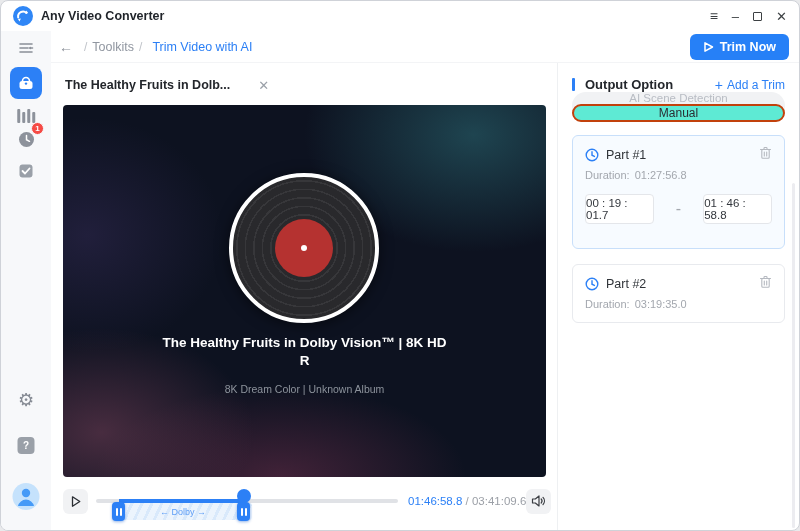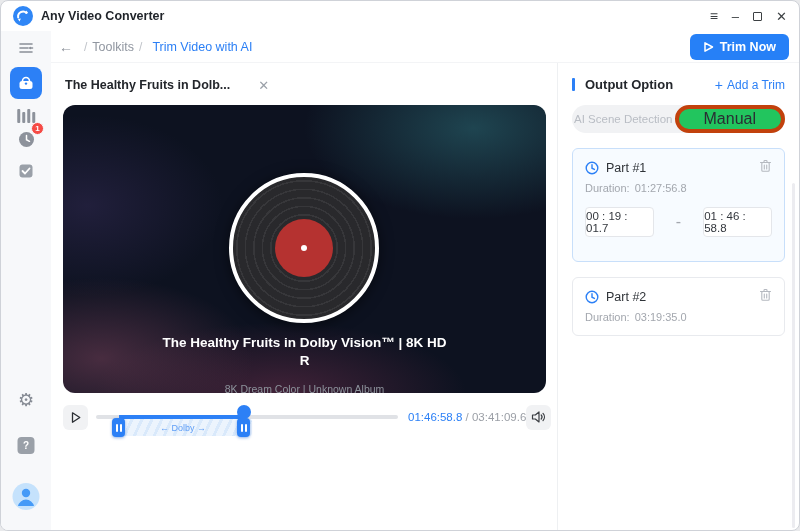--- a/index.html
+++ b/index.html
@@ -44,21 +44,21 @@
               padding:0 13px; display:flex; align-items:center; gap:6px; font-size:12.5px; font-weight:bold; border:none; }
 
   .content { flex:1; display:flex; }
 
   
   .left-pane { width:506px; padding:12px 0 0 12px; flex:0 0 auto; }
   .video-title-row { display:flex; align-items:center; padding-left:2px; height:20px; }
   .video-title { font-weight:bold; font-size:12.5px; color:#23262b; }
   .close-x { color:#9aa0a8; font-size:13px; margin-left:28px; }
 
-  .video { width:483px; height:288px; margin-top:10px; border-radius:12px; position:relative; overflow:hidden;
+  .video { width:483px; height:372px; margin-top:10px; border-radius:4px; position:relative; overflow:hidden;
     background:
       radial-gradient(50% 45% at 85% 8%, rgba(45,110,120,.55), rgba(0,0,0,0) 70%),
       radial-gradient(45% 40% at 8% 88%, rgba(130,70,95,.50), rgba(0,0,0,0) 70%),
       radial-gradient(55% 35% at 45% 100%, rgba(150,60,95,.38), rgba(0,0,0,0) 70%),
       radial-gradient(40% 45% at 5% 35%, rgba(70,55,110,.35), rgba(0,0,0,0) 70%),
       #0d1220; }
   .vinyl { position:absolute; left:166px; top:68px; width:150px; height:150px; border-radius:50%;
            border:4px solid #fff; box-shadow:0 2px 14px rgba(0,0,0,.55);
            background:repeating-radial-gradient(circle at center, #29292c 0 7px, #37373a 7px 8.5px);
            display:flex; align-items:center; justify-content:center; }
@@ -88,24 +88,24 @@
   .times { margin-left:10px; font-size:11.5px; color:#9b9fa6; white-space:nowrap; }
   .cur { color:#2c80f6; }
 
   
   .right-pane { flex:1; border-left:1px solid #eef0f2; padding:14px 14px 0 14px; position:relative; }
   .panel-header { display:flex; align-items:center; }
   .accent-bar { width:3px; height:13px; background:#2c80f6; border-radius:1px; }
   .ph-title { font-weight:bold; font-size:13px; margin-left:10px; color:#23262b; }
   .add-trim { margin-left:auto; color:#2c80f6; font-size:12px; display:flex; gap:4px; align-items:center; }
   .add-plus { font-size:14px; line-height:1; }
-  .tabs { margin-top:13px; height:28px; background:#f1f2f4; border-radius:15px; display:flex; }
+  .tabs { height:28px; background:#f1f2f4; border-radius:15px; display:flex;flex-direction:column; }
   .tab { flex:1; display:flex; align-items:center; justify-content:center; font-size:11.5px; color:#b9bdc4;
          border-radius:15px; }
-  .tab.active { background:#22c55e; border:4px solid #c2410c; color:#2a2d33; font-size:16px; }
+  .tab.active { background:#5eead4; border:2px solid #c2410c; color:#2a2d33; font-size:12px; }
   .part-card { margin-top:15px; border:1px solid #e8eaee; border-radius:6px; padding:10px 12px 12px; background:#fff; }
   .part-card.selected { border-color:#c8dffa; background:#f7fbff; padding-bottom:24px; }
   .part-head { display:flex; align-items:center; }
   .part-name { margin-left:7px; font-size:12.5px; color:#2f3338; }
   .trash { margin-left:auto; }
   .part-duration { margin-top:5px; font-size:11px; color:#a3a7ae; }
   .part-duration .dur-val { margin-left:5px; }
   .time-inputs { display:flex; align-items:center; margin-top:13px; gap:22px; }
   .t-input { flex:1; background:#fff; border:1px solid #e4e6ea; border-radius:4px; height:30px;
              display:flex; align-items:center; justify-content:center; font-size:11.5px; color:#33373d; }

